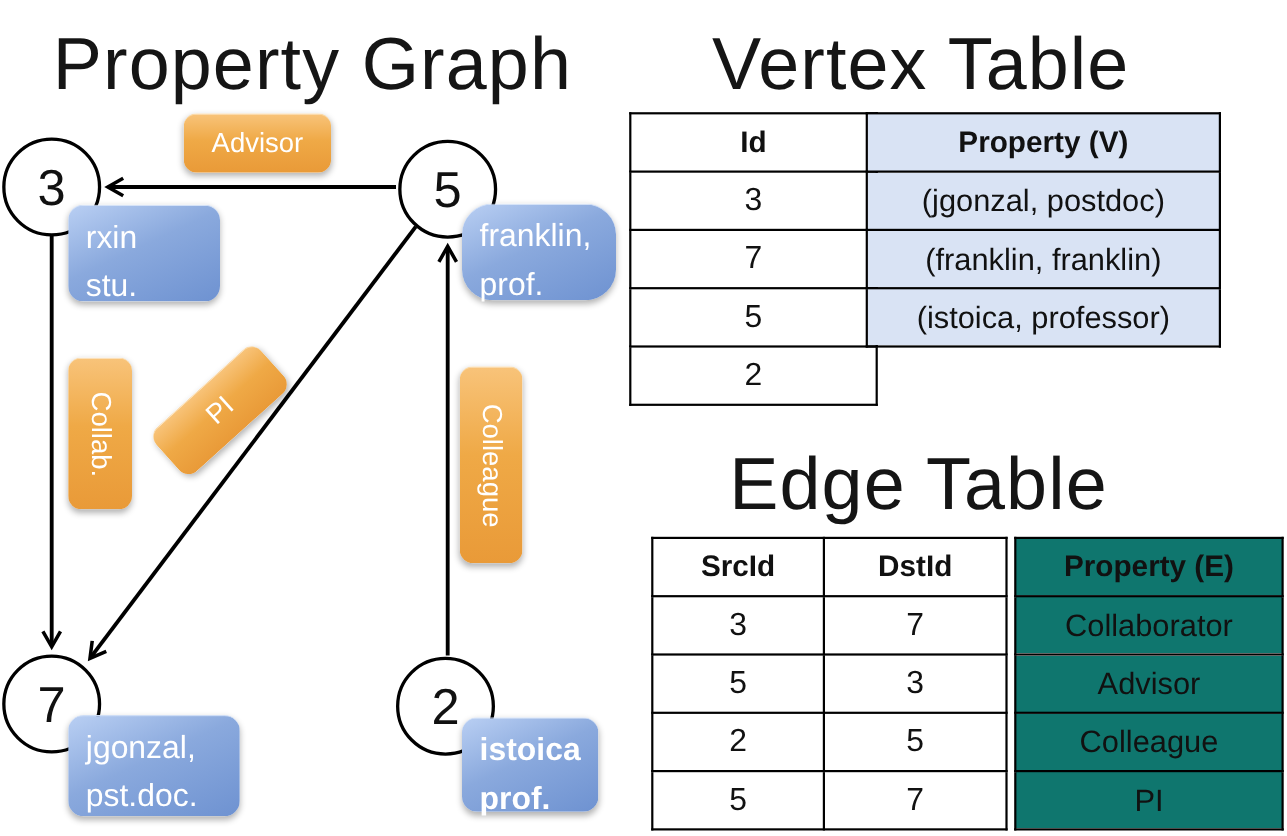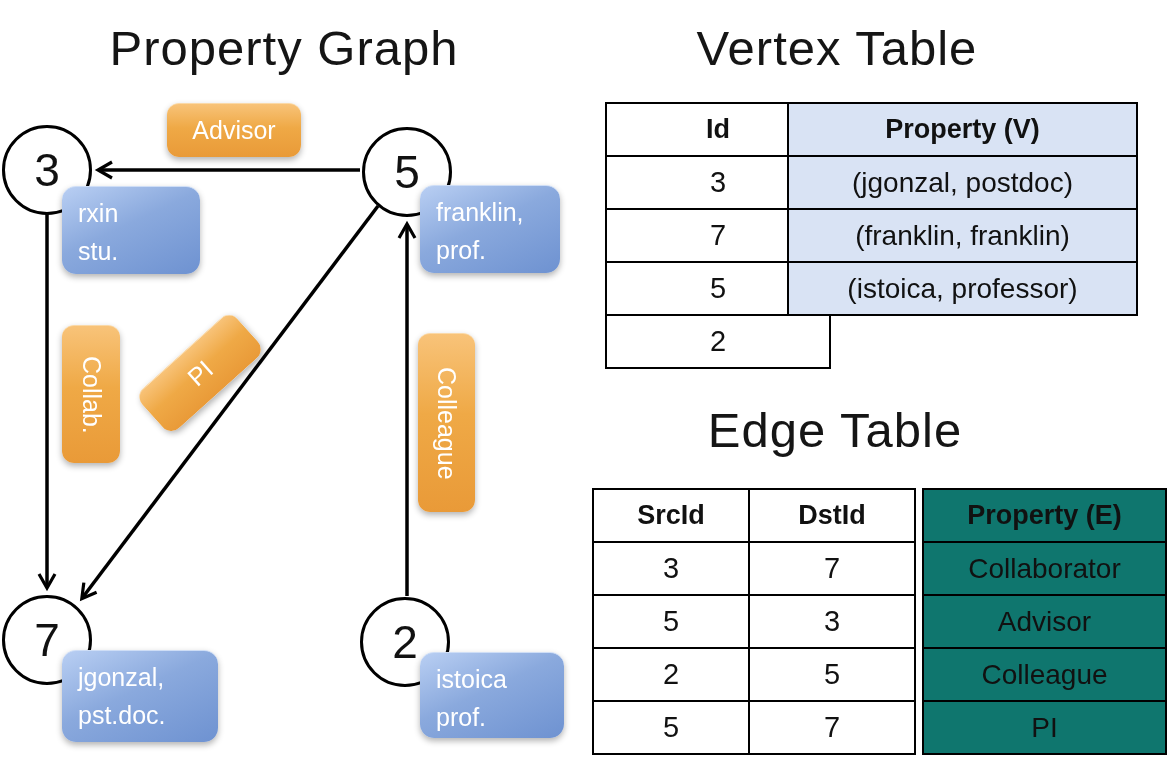--- a/index.html
+++ b/index.html
@@ -1,34 +1,34 @@
 <!DOCTYPE html>
 <html><head>
 <meta charset="utf-8">
 <style>
   html,body{margin:0;padding:0;background:#fff;}
   #canvas{
     position:relative;width:1170px;height:760px;background:#ffffff;overflow:hidden;
     font-family:"Liberation Sans",sans-serif;color:#111;
   }
   .big-title{
-    position:absolute;text-align:center;font-size:49px;font-weight:400;
+    position:absolute;text-align:center;font-size:67px;font-weight:400;
     letter-spacing:1px;color:#151515;white-space:nowrap;
   }
   
   #edges-svg{position:absolute;left:0;top:0;pointer-events:none;}
   .node{
     position:absolute;width:90px;height:90px;box-sizing:border-box;
     border:3.5px solid #000;border-radius:50%;background:#fff;
     display:flex;align-items:center;justify-content:center;
     font-size:46px;color:#111;
   }
   .vprop{
     position:absolute;box-sizing:border-box;border-radius:14px;color:#fff;
-    font-size:25px;line-height:1.5;padding:8px 6px 8px 16px;
+    font-size:29px;line-height:1.5;padding:8px 6px 8px 16px;
     background:linear-gradient(155deg,#b9cff3 0%,#8aa9dd 45%,#6e92d1 100%);
     box-shadow:0 3px 6px rgba(0,0,0,0.30);
     border-top:1px solid #cfdef6;
   }
   .epill{
     position:absolute;box-sizing:border-box;border-radius:12px;color:#fff;
     display:flex;align-items:center;justify-content:center;font-size:25px;
     background:linear-gradient(180deg,#f8c379 0%,#efa946 45%,#e99a38 100%);
     box-shadow:0 3px 6px rgba(0,0,0,0.30);
     border-top:1px solid #fad9a8;
@@ -90,54 +90,54 @@
     <span>PI</span>
   </div>
   <div class="epill vert" style="left:418px;top:333px;width:57px;height:179px;">
     <span>Colleague</span>
   </div>
 
   <div class="vprop" style="left:62px;top:186px;width:138px;height:88px;">
     <div>rxin</div>
     <div>stu.</div>
   </div>
-  <div class="vprop" style="left:420px;top:185px;width:140px;height:88px;">
+  <div class="vprop" style="left:420px;top:185px;width:140px;height:88px;border-radius:28px;">
     <div>franklin,</div>
     <div>prof.</div>
   </div>
   <div class="vprop" style="left:62px;top:650px;width:156px;height:92px;">
     <div>jgonzal,</div>
     <div>pst.doc.</div>
   </div>
-  <div class="vprop" style="left:420px;top:652px;width:144px;height:86px;">
+  <div class="vprop" style="left:420px;top:652px;width:124px;height:86px;font-weight:bold;">
     <div>istoica</div>
     <div>prof.</div>
   </div>
 
-  <table style="left:605px;top:102px;width:226px;">
+  <table style="left:572px;top:102px;width:226px;">
     <tbody>
         <tr>
           <th>Id</th>
         </tr>
     <tr>
           <td class="num">3</td>
         </tr>
     <tr>
           <td class="num">7</td>
         </tr>
     <tr>
           <td class="num">5</td>
         </tr>
     <tr>
           <td class="num">2</td>
         </tr>
   </tbody>
     </table>
 
-  <table style="left:787px;top:102px;width:351px;padding-left:28px;">
+  <table style="left:787px;top:102px;width:323px;padding-left:28px;">
     <tbody>
         <tr>
           <th class="vcell">Property (V)</th>
         </tr>
     <tr>
           <td class="vcell">(jgonzal, postdoc)</td>
         </tr>
     <tr>
           <td class="vcell">(franklin, franklin)</td>
         </tr>

